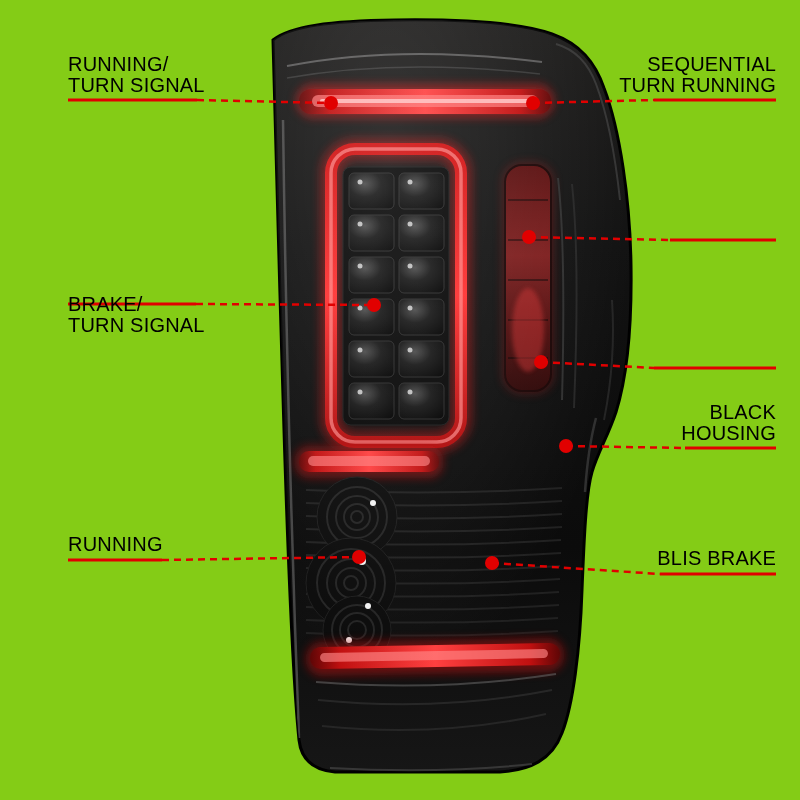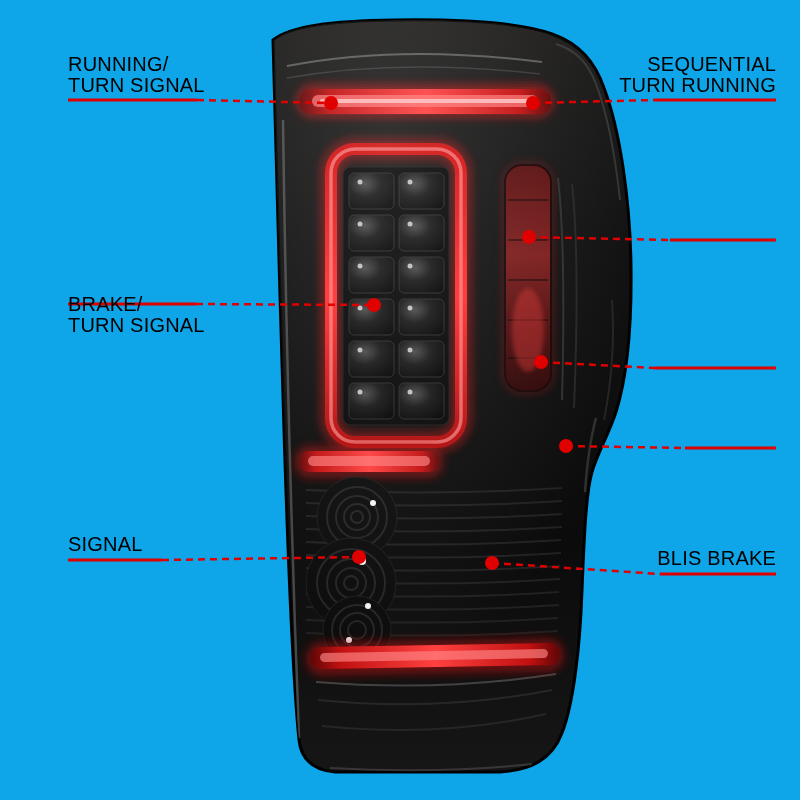--- a/index.html
+++ b/index.html
@@ -1,17 +1,17 @@
 <!DOCTYPE html>
 <html><head>
 <meta charset="utf-8">
 <style>
   html,body{margin:0;padding:0;background:#fff;}
   .canvas{
-    position:relative;width:800px;height:800px;background:#0ea5e9;overflow:hidden;
+    position:relative;width:800px;height:800px;background:#84cc16;overflow:hidden;
     font-family:"Liberation Sans",sans-serif;
   }
   .lamp-svg{position:absolute;left:0;top:0;width:800px;height:800px;}
   .callout-label{
     position:absolute;
     font-size:20px;
     line-height:21px;
     font-weight:400;
     color:#000;
     letter-spacing:0.2px;
@@ -267,17 +267,19 @@
 TURN SIGNAL</div>
 
   <div class="callout-label right" style="top:54px;">SEQUENTIAL
 TURN RUNNING</div>
 
 
   <div class="callout-label left" style="left:68px;top:258px;margin-top:36px;">BRAKE/
 TURN SIGNAL</div>
 
 
-
-  <div class="callout-label left" style="left:68px;top:534px;">SIGNAL</div>
+  <div class="callout-label right" style="top:402px;">BLACK
+HOUSING</div>
+
+  <div class="callout-label left" style="left:68px;top:534px;">RUNNING</div>
 
   <div class="callout-label right" style="top:548px;">BLIS BRAKE</div>
 </div>
 
 </body></html>

